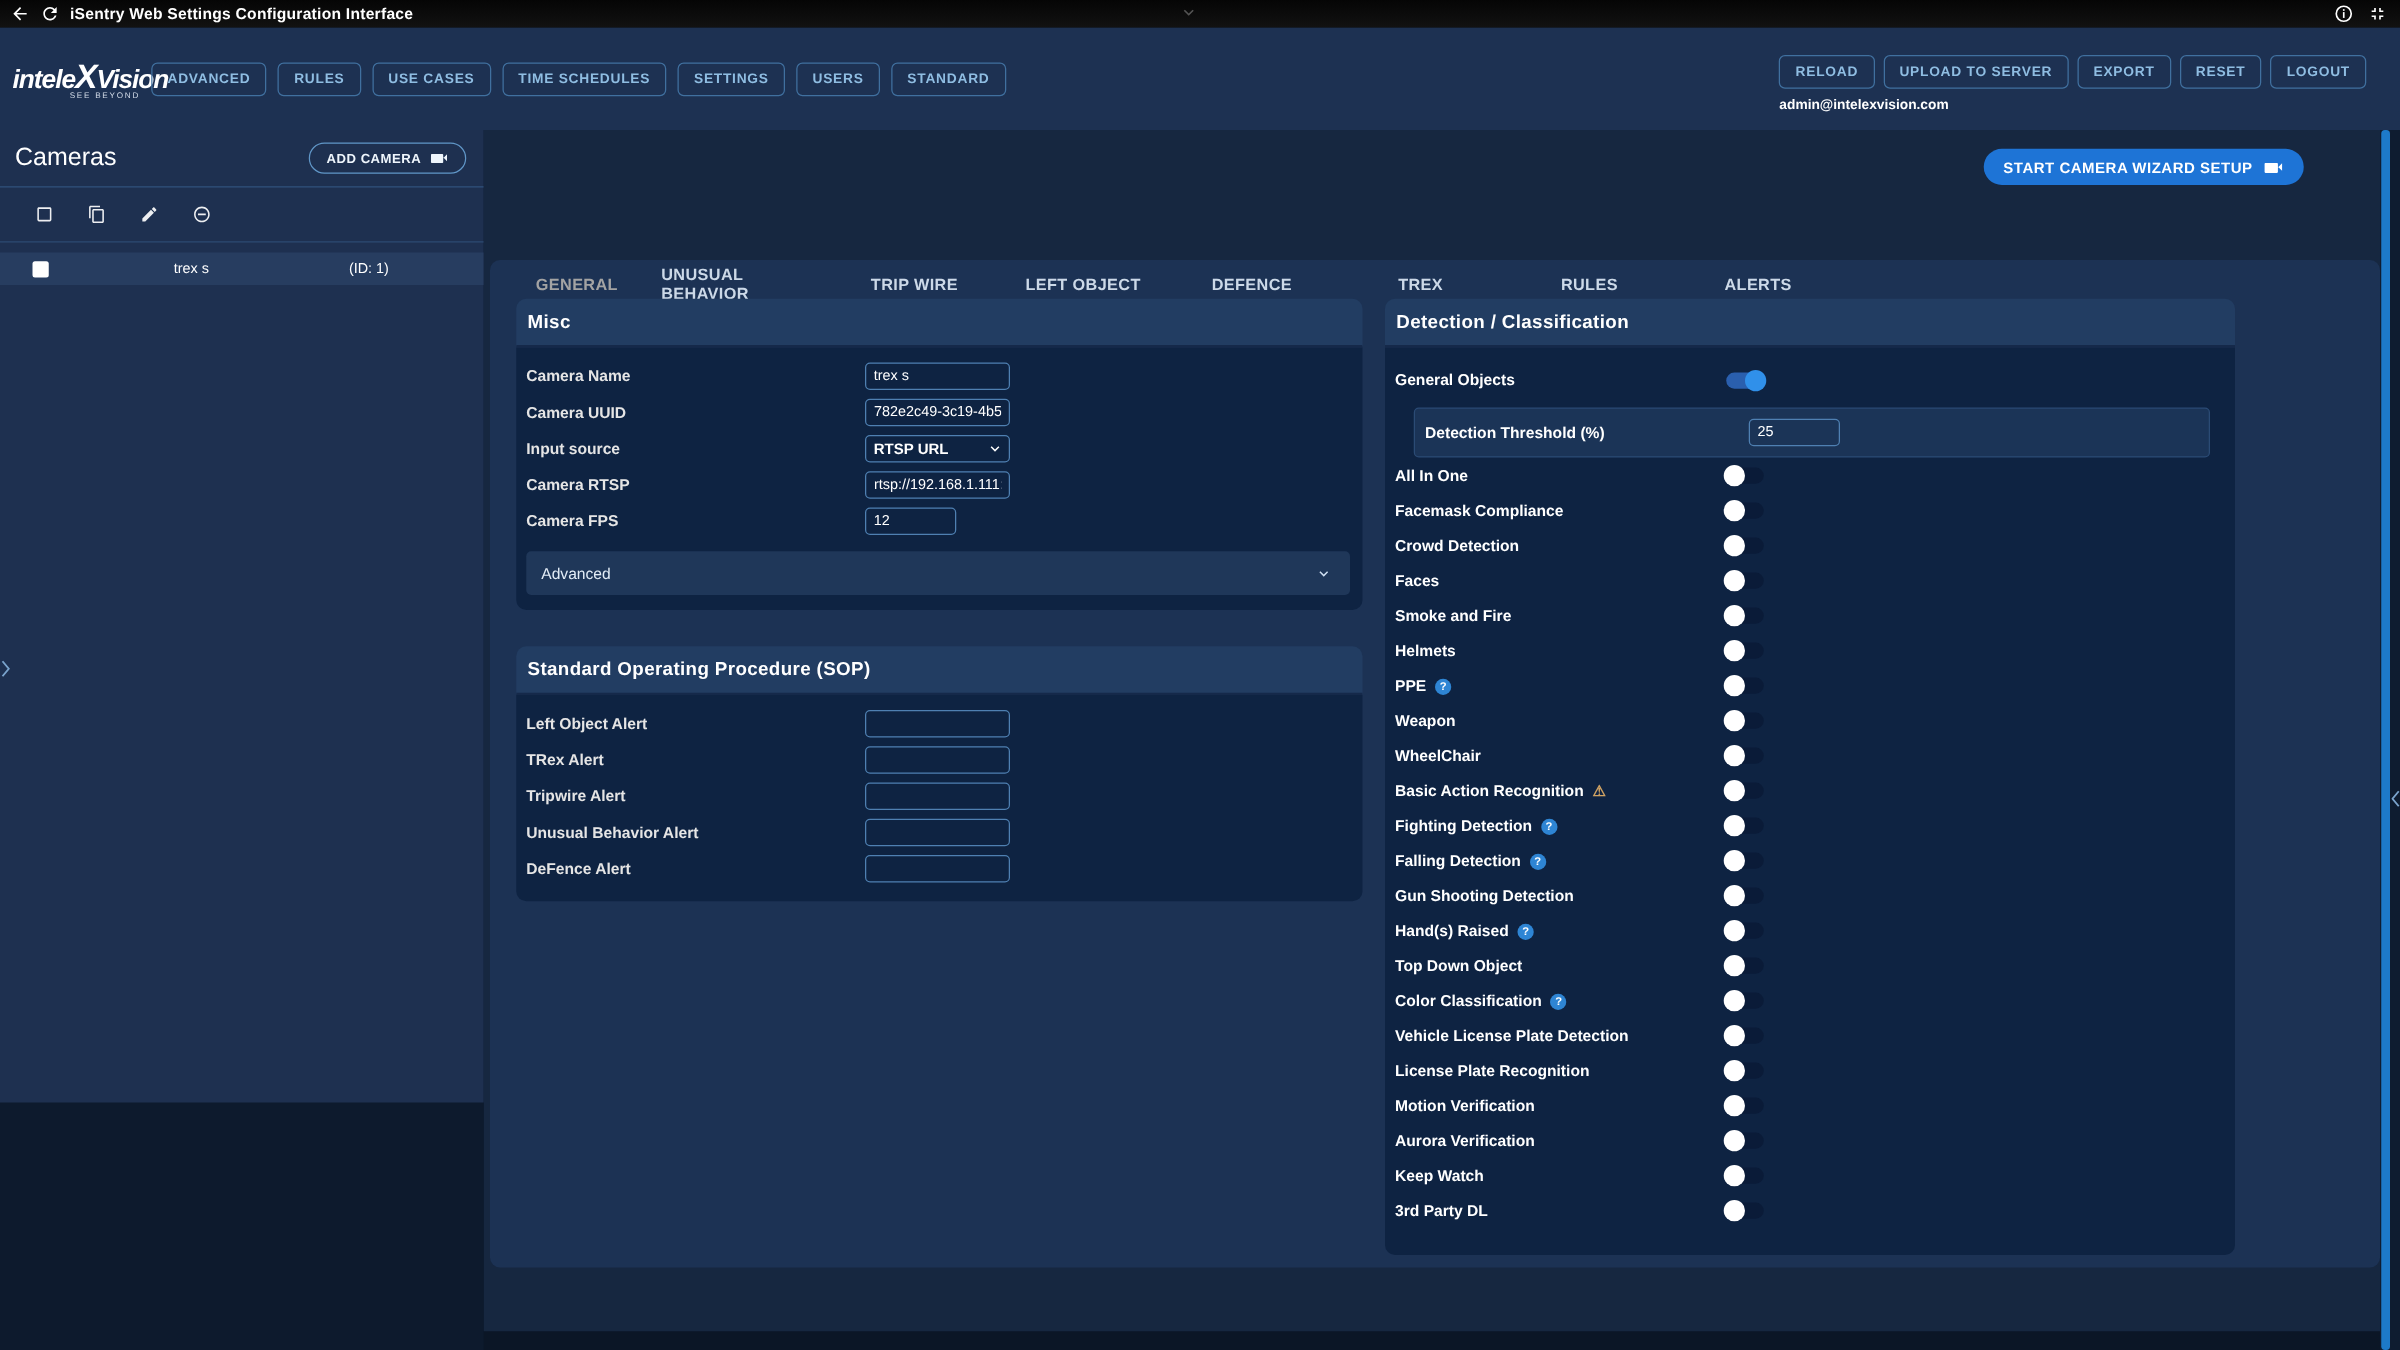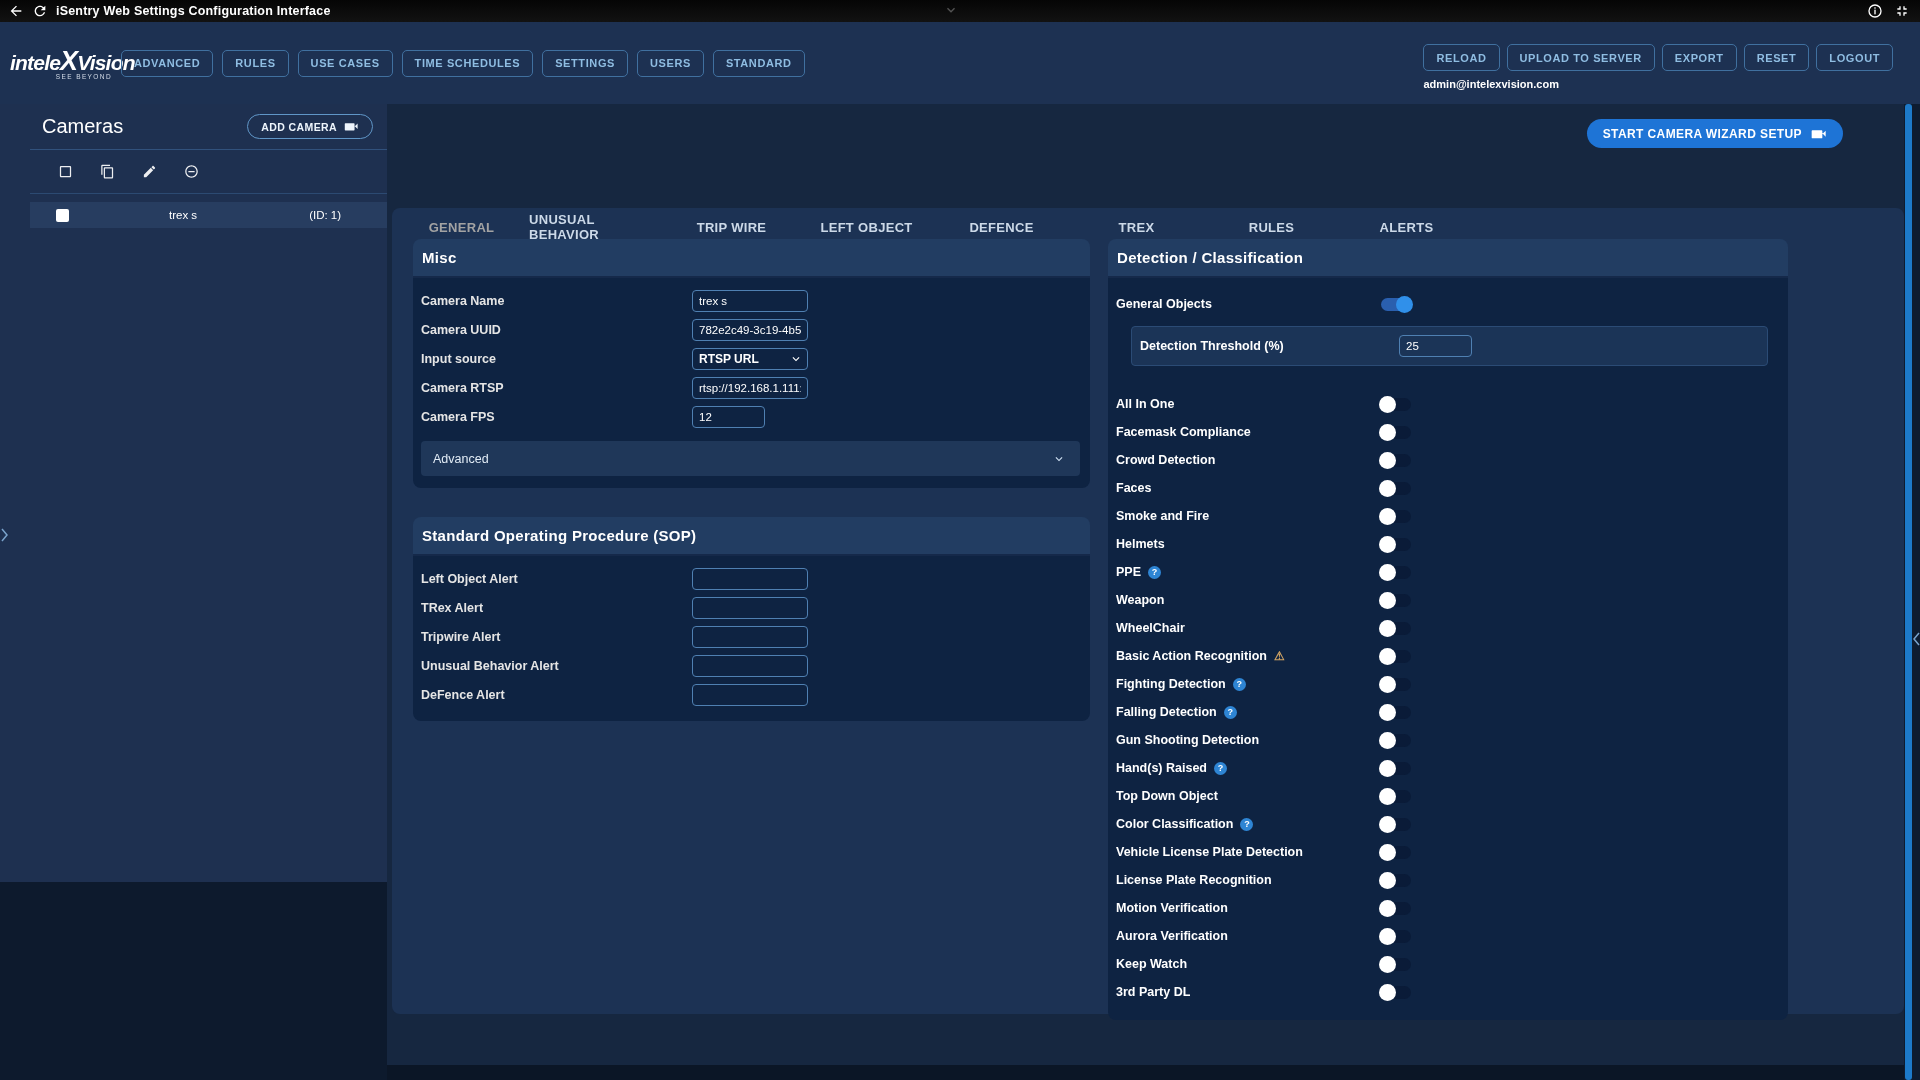--- a/index.html
+++ b/index.html
@@ -22,21 +22,21 @@
   .logo-brand .lx { font-size:27px; }
   .logo-tag { display:block; text-align:right; font-size:6.5px; letter-spacing:1.4px; color:#d4dde9; margin-top:-4px; font-style:normal; }
   .nav-left { display:flex; gap:9px; margin-left:9px; }
   .nav-btn { height:27px; padding:0 12px; background:transparent; border:1px solid #40709f; border-radius:5px; color:#8fbde2; font-family:"Liberation Sans",sans-serif; font-size:11px; font-weight:bold; letter-spacing:.6px; cursor:pointer; white-space:nowrap; }
   .nav-right { margin-left:auto; margin-right:27px; display:flex; flex-direction:column; align-items:flex-start; padding-top:8px; }
   .nav-right .btn-row { display:flex; gap:7px; }
   .nav-email { font-size:11px; font-weight:bold; margin-top:7px; color:#fff; }
 
   
   .sidebar-wrap { position:absolute; top:104px; left:0; width:387px; bottom:0; background:#0d1a2d; }
-  .sidebar { height:778px; background:#1e3050;padding-left:30px; }
+  .sidebar { height:778px; background:#1e3050; }
   .sidebar-header { height:46px; display:flex; align-items:center; justify-content:space-between; padding:0 14px 0 12px; border-bottom:1px solid #31517c; }
   .sidebar-title { font-size:20px; font-weight:normal; }
   .add-camera-btn { height:25px; border:1px solid #6096c7; border-radius:13px; background:transparent; color:#eef5fc; font-family:"Liberation Sans",sans-serif; font-size:10.5px; font-weight:bold; letter-spacing:.4px; display:flex; align-items:center; gap:7px; padding:0 13px; cursor:pointer; }
   .sidebar-toolbar { height:44px; display:flex; align-items:center; gap:27px; padding-left:28px; border-bottom:1px solid #2c4a72; }
   .sidebar-toolbar .ic { width:15px; height:15px; cursor:pointer; opacity:.92; }
   .camera-list { padding-top:8px; }
   .camera-row { height:26px; background:#273d60; display:flex; align-items:center; font-size:11.5px; cursor:pointer; }
   .cam-check { width:13px; height:13px; background:#fff; border-radius:2px; margin-left:26px; cursor:pointer; flex:none; }
   .cam-name { margin-left:100px; }
   .cam-id { margin-left:112px; }
@@ -67,23 +67,23 @@
   .frow { height:29px; display:flex; align-items:center; }
   .flabel { width:271px; font-size:12.5px; font-weight:bold; color:#e5e5e5; }
   .inp { width:116px; height:22px; background:transparent; border:1px solid #4f80b2; border-radius:4px; color:#fff; font-family:"Liberation Sans",sans-serif; font-size:11.5px; padding:0 6px; outline:none; }
   .inp.small { width:73px; }
   .select { width:116px; height:22px; border:1px solid #4f80b2; border-radius:4px; display:flex; align-items:center; justify-content:space-between; padding:0 4px 0 6px; font-size:12px; font-weight:bold; cursor:pointer; }
   .accordions { margin-top:10px; }
   .acc { height:35px; background:#1f3759; border-radius:4px; display:flex; align-items:center; justify-content:space-between; padding:0 14px 0 12px; font-size:12.5px; margin-top:6px; cursor:pointer; color:#e2ecf6; }
 
   .pbody.det { padding:10px 10px 14px 8px; }
   .gen-row { height:32px; display:flex; align-items:center; }
-  .sub-panel { margin:6px 10px 24px 15px; background:#1b3457; border:1px solid #2b4b75; border-radius:4px; height:40px; display:flex; align-items:center; padding:0 8px; }
+  .sub-panel { margin:6px 10px 8px 15px; background:#1b3457; border:1px solid #2b4b75; border-radius:4px; height:40px; display:flex; align-items:center; padding:0 8px; }
   .sub-label { width:259px; font-size:12.5px; font-weight:bold; }
-  .trow { height:28px; display:flex; align-items:center; }
+  .trow { height:28px; display:flex; align-items:flex-start; }
   .tlabel { width:265px; font-size:12.5px; font-weight:bold; display:flex; align-items:center; gap:7px; }
   .info-ic { width:13px; height:13px; border-radius:50%; background:#2e85d4; color:#fff; font-size:9px; font-weight:bold; display:inline-flex; align-items:center; justify-content:center; cursor:pointer; }
   .warn-ic { color:#cfa263; font-size:12px; line-height:1; }
 
   .switch { position:relative; width:30px; height:13px; border-radius:7px; cursor:pointer; flex:none; }
   .switch .knob { position:absolute; width:17px; height:17px; border-radius:50%; top:-2px; }
   .switch.off { background:#0a1b38; }
   .switch.off .knob { left:-2px; background:#fff; }
   .switch.on { background:#2a5fae; }
   .switch.on .knob { right:-2px; background:#3090ea; }

